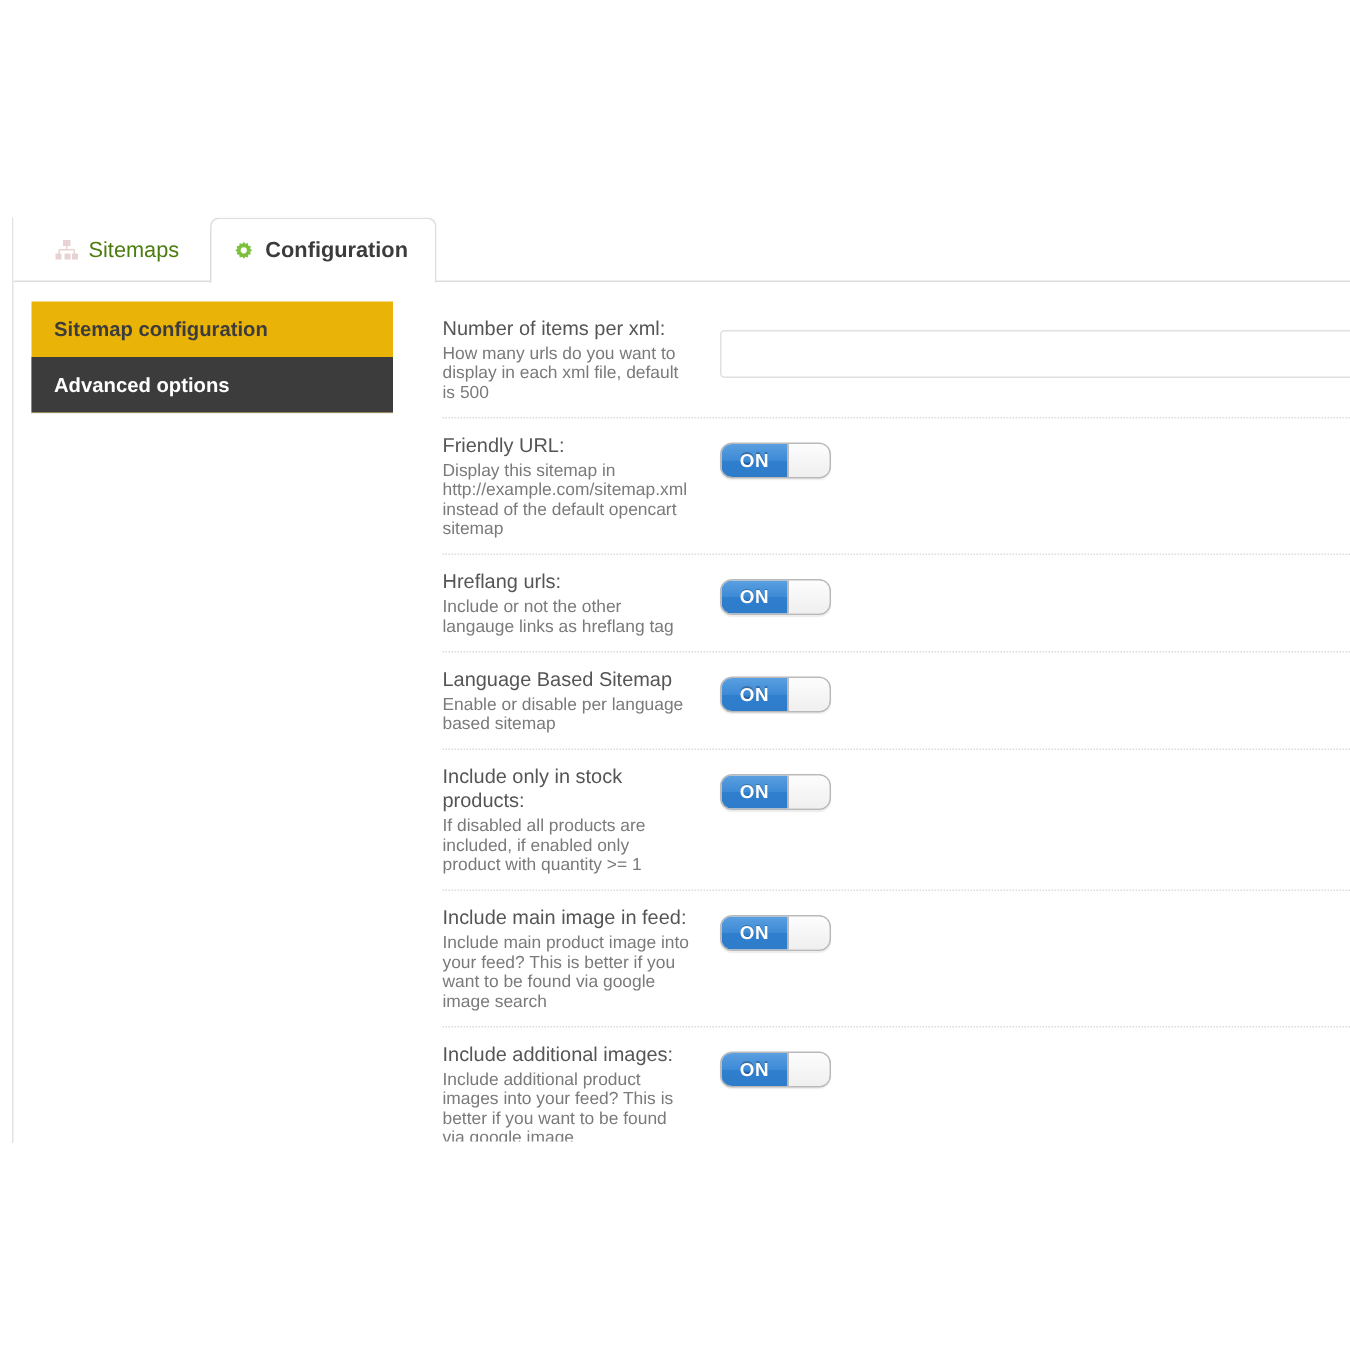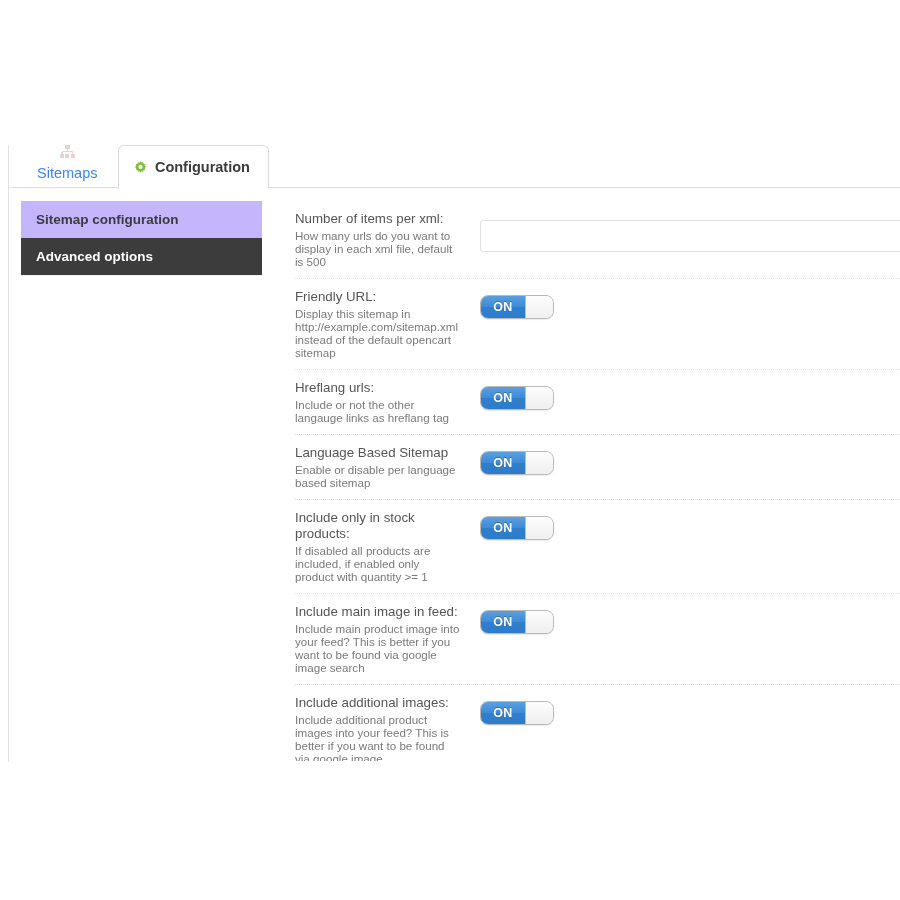--- a/index.html
+++ b/index.html
@@ -44,21 +44,21 @@
     gap: 7px;
     height: 43px;
     padding: 0 16px 0 15px;
     font-size: 14.5px;
     color: #e2c9c9;
     vertical-align: bottom;
     text-decoration: none;
     cursor: pointer;
     user-select: none;
   }
-  .tab.inactive { color: #3b82f6; flex-direction: column; }
+  .tab.inactive { color: #4d7c0f; }
   .tab.active {
     color: #3b3b3b;
     font-weight: bold;
     background: #ffffff;
     border: 1px solid #dddddd;
     border-bottom: 1px solid #ffffff;
     border-radius: 6px 6px 0 0;
     height: 44px;
     margin-bottom: -1px;
     padding: 0 18px 0 14px;
@@ -102,21 +102,21 @@
     display: flex;
     align-items: flex-start;
     height: 573px;
     overflow: hidden;
     padding-top: 13px;
   }
 
   .sidebar {
     width: 241px;
     flex: 0 0 241px;
-    background: #c4b5fd;
+    background: #eab308;
     padding: 0;
     margin-left: 12px;
     border-bottom: 1px solid #f1f1f1;
   }
   .side-item {
     height: 37px;
     display: flex;
     align-items: center;
     padding-left: 15px;
     font-size: 13.5px;

